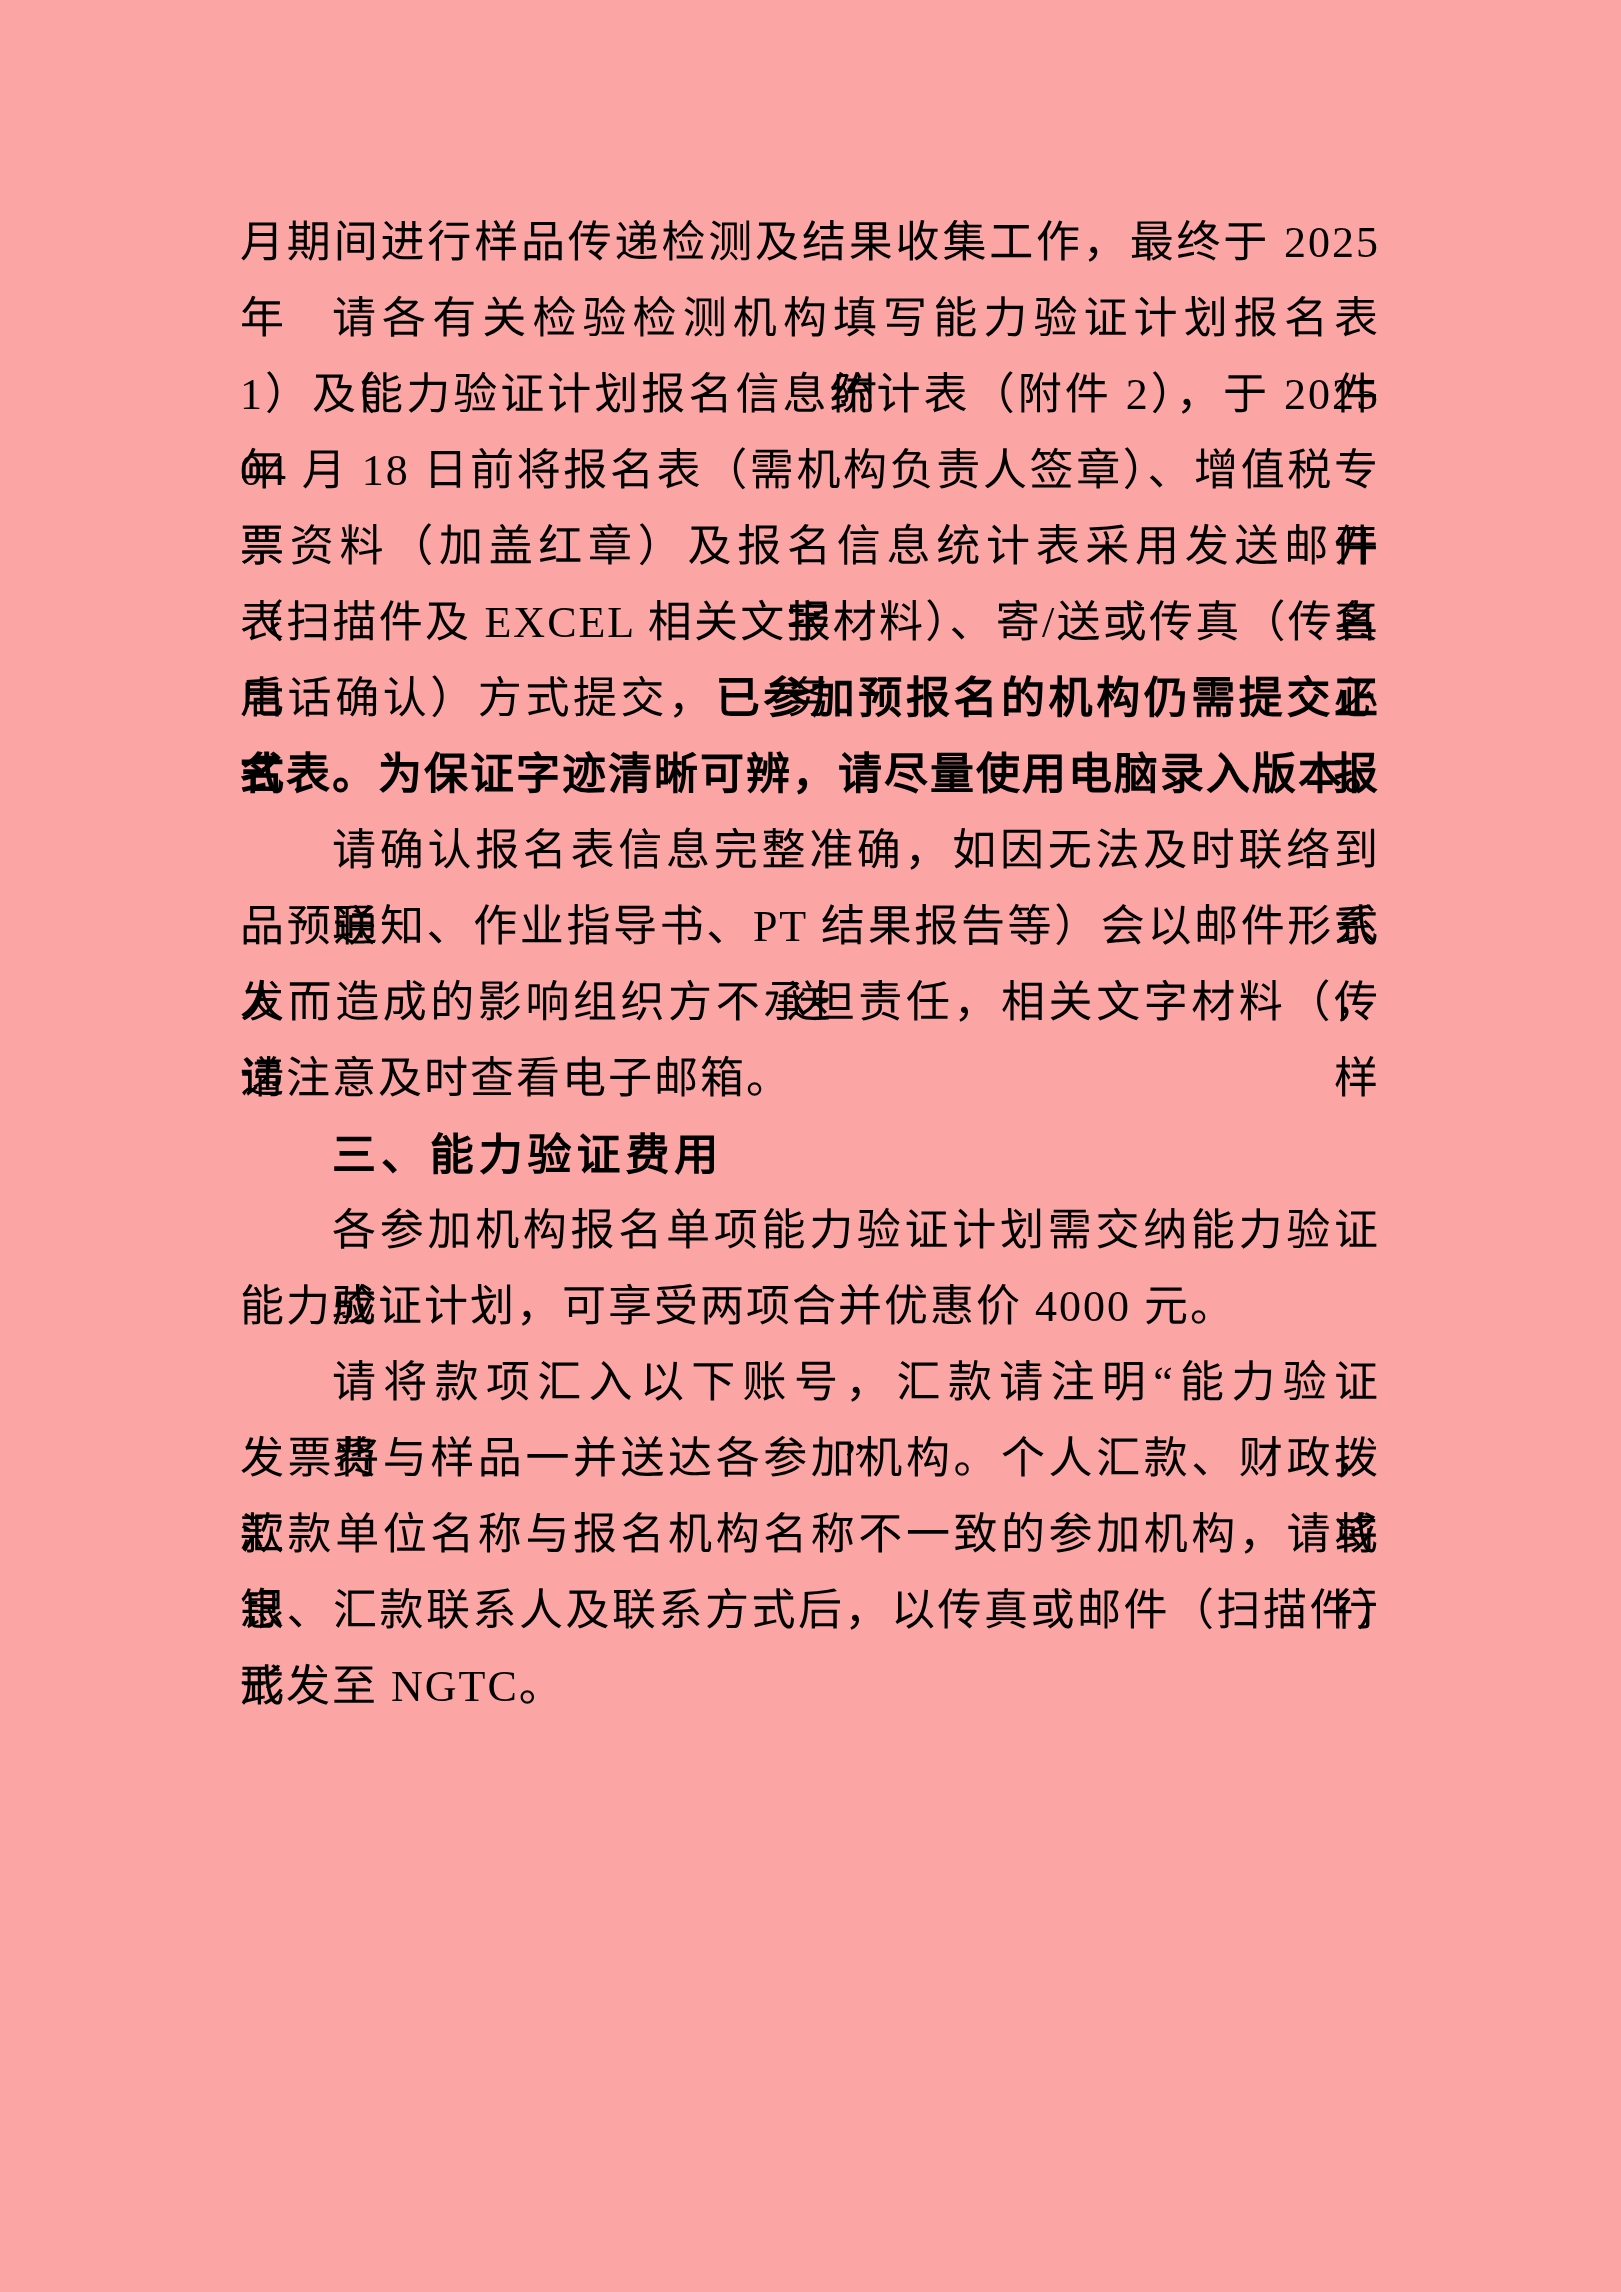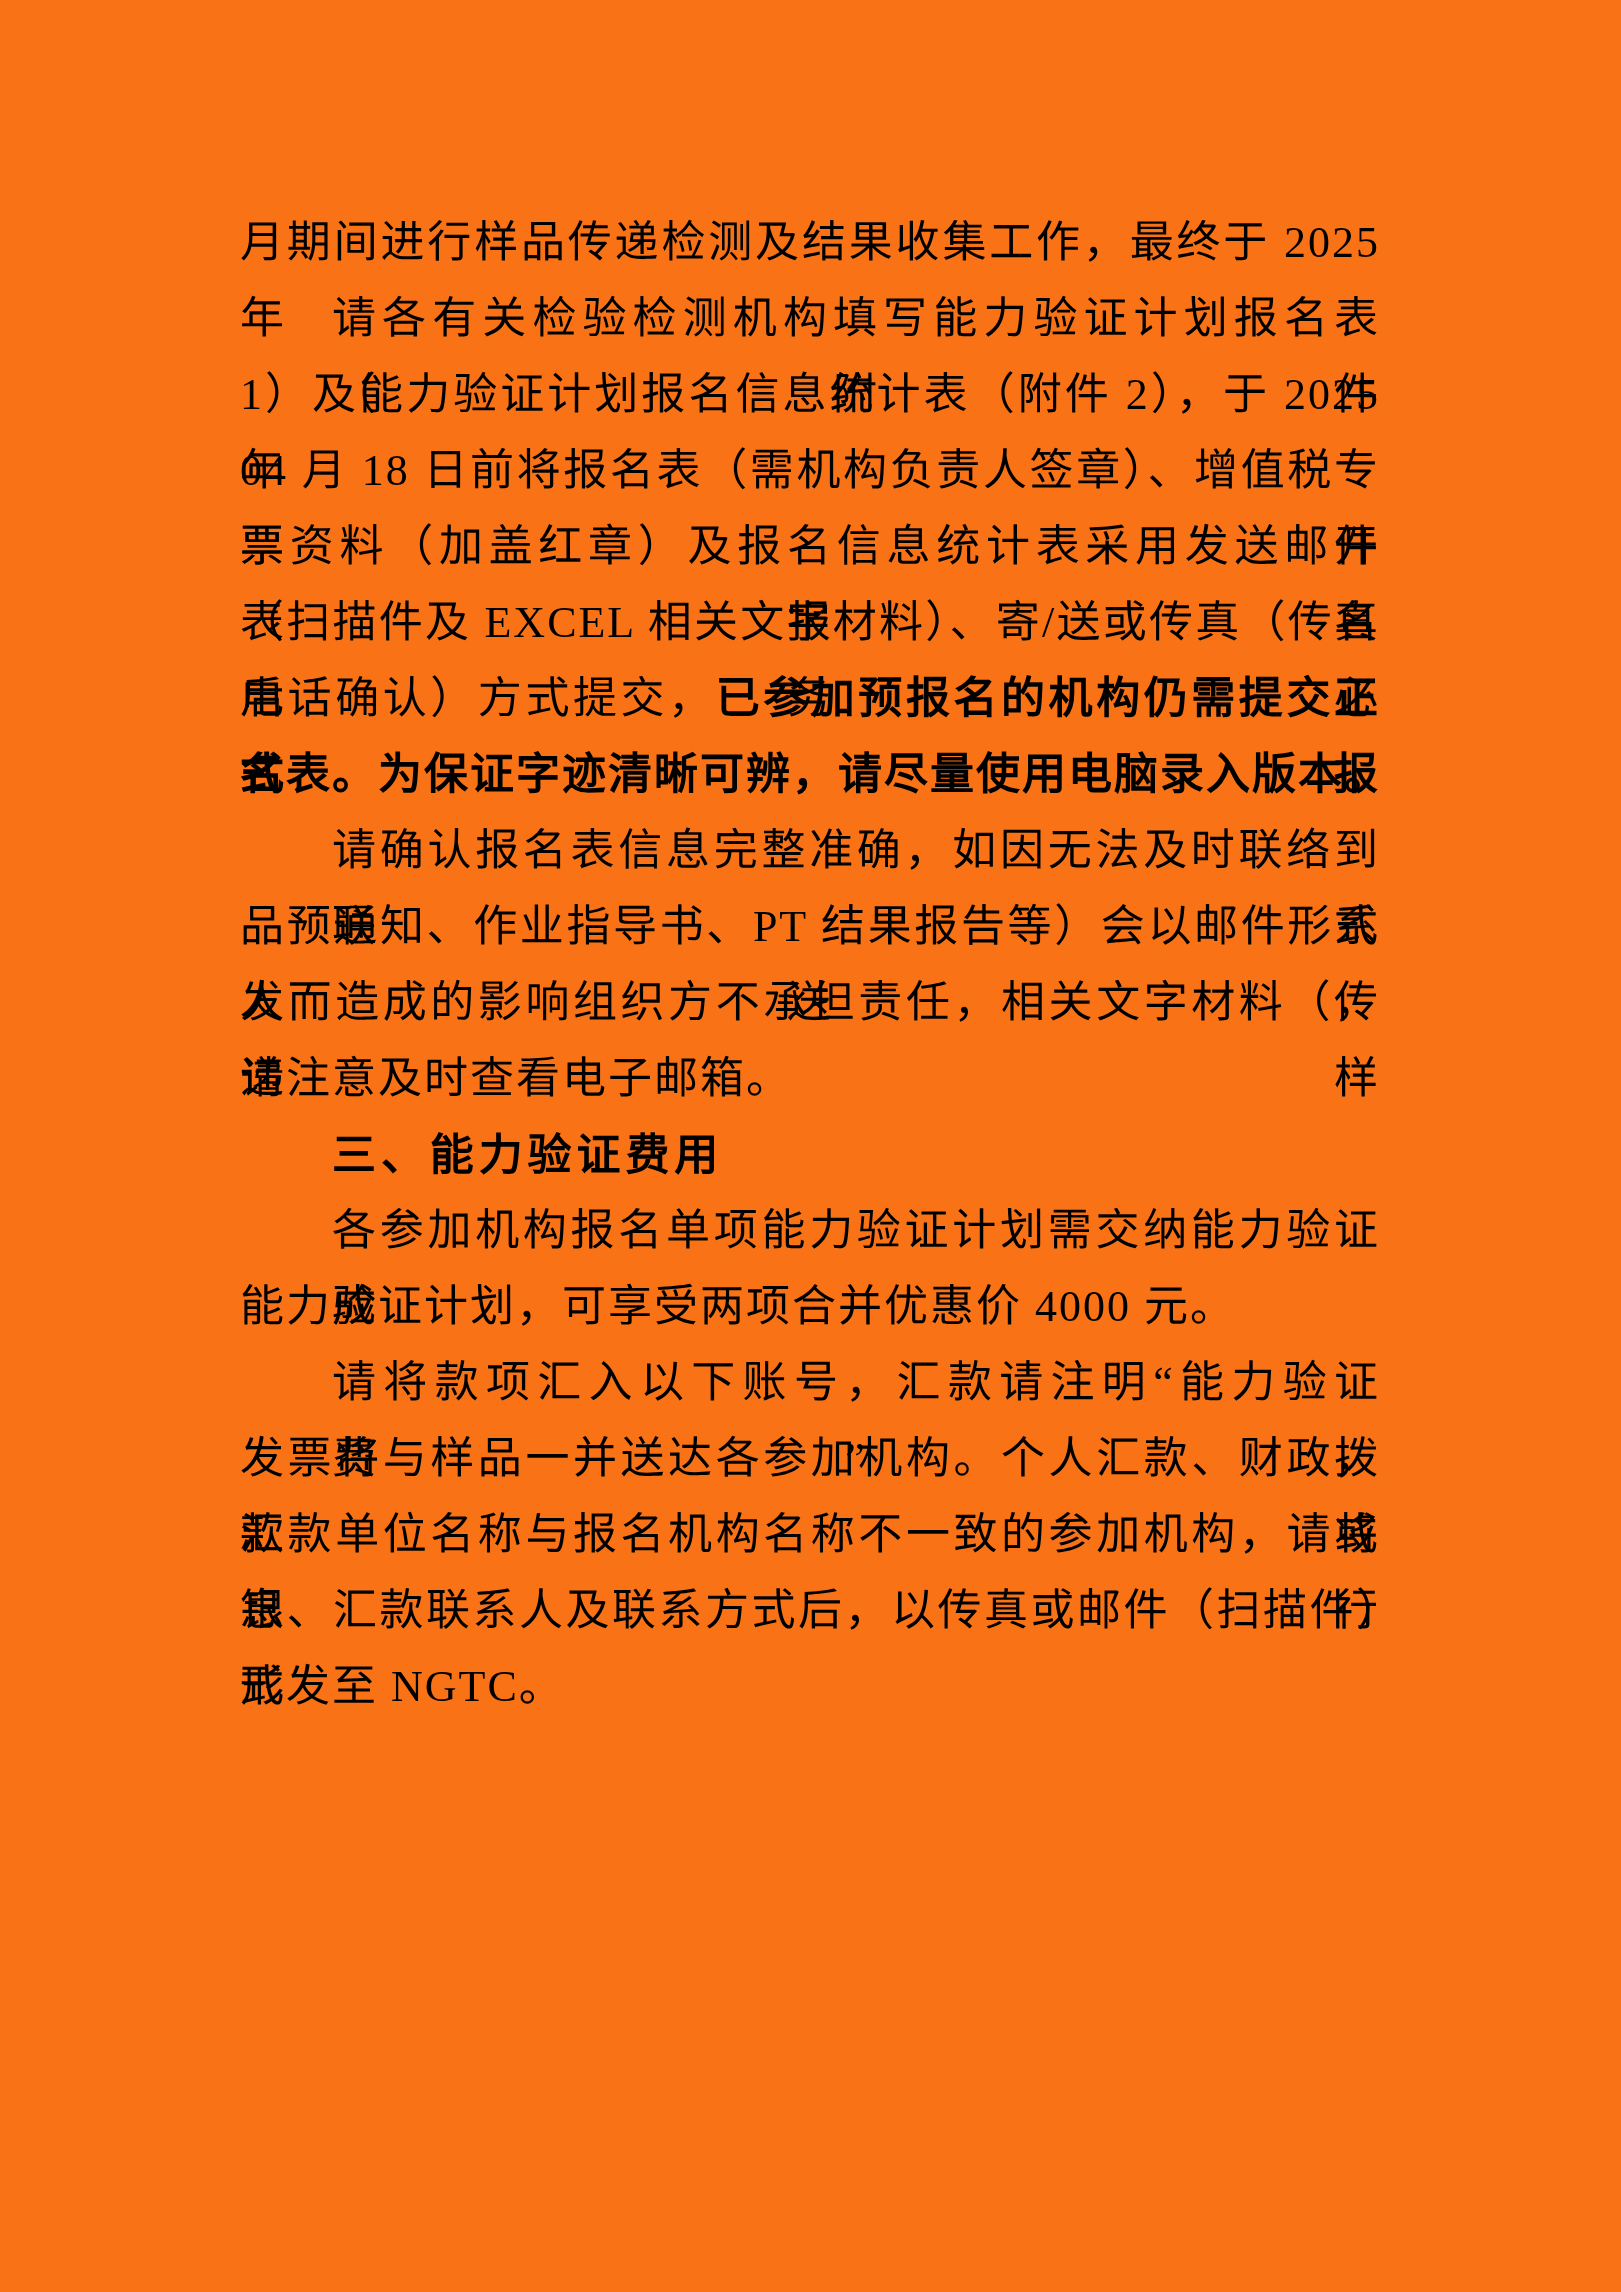--- a/index.html
+++ b/index.html
@@ -4,21 +4,21 @@
 <style>
   html, body {
     margin: 0;
     padding: 0;
     background: #ffffff;
   }
   .page {
     position: relative;
     width: 1621px;
     height: 2293px;
-    background: #f97316;
+    background: #fca5a5;
     color: #000000;
     overflow: hidden;
     font-family: "Liberation Serif", serif;
   }
   .doc-body {
     position: absolute;
     left: 240px;
     top: 205px;
     width: 1140px;
     overflow: hidden;

